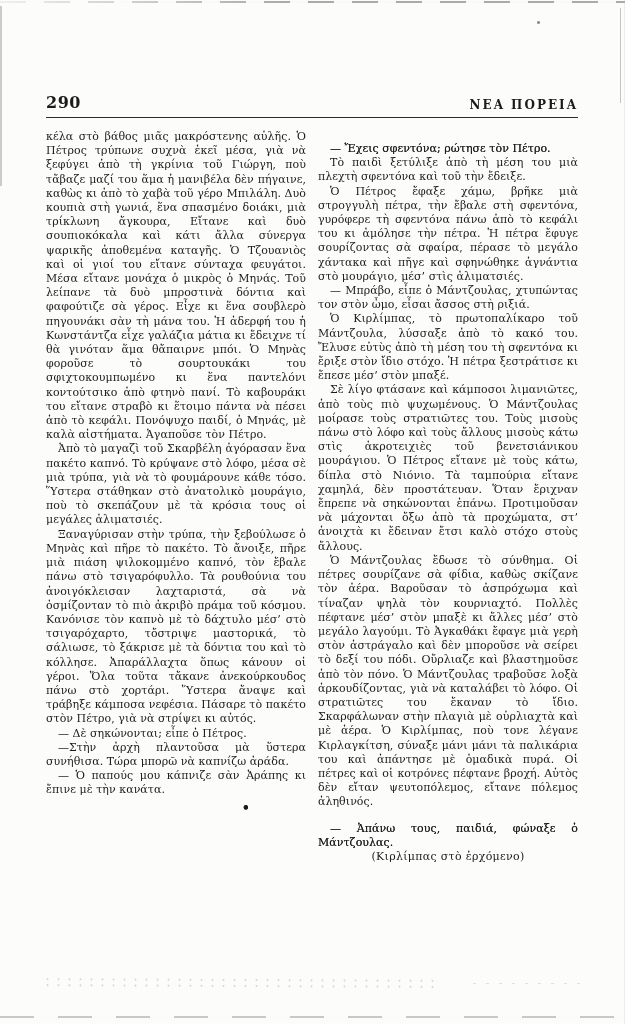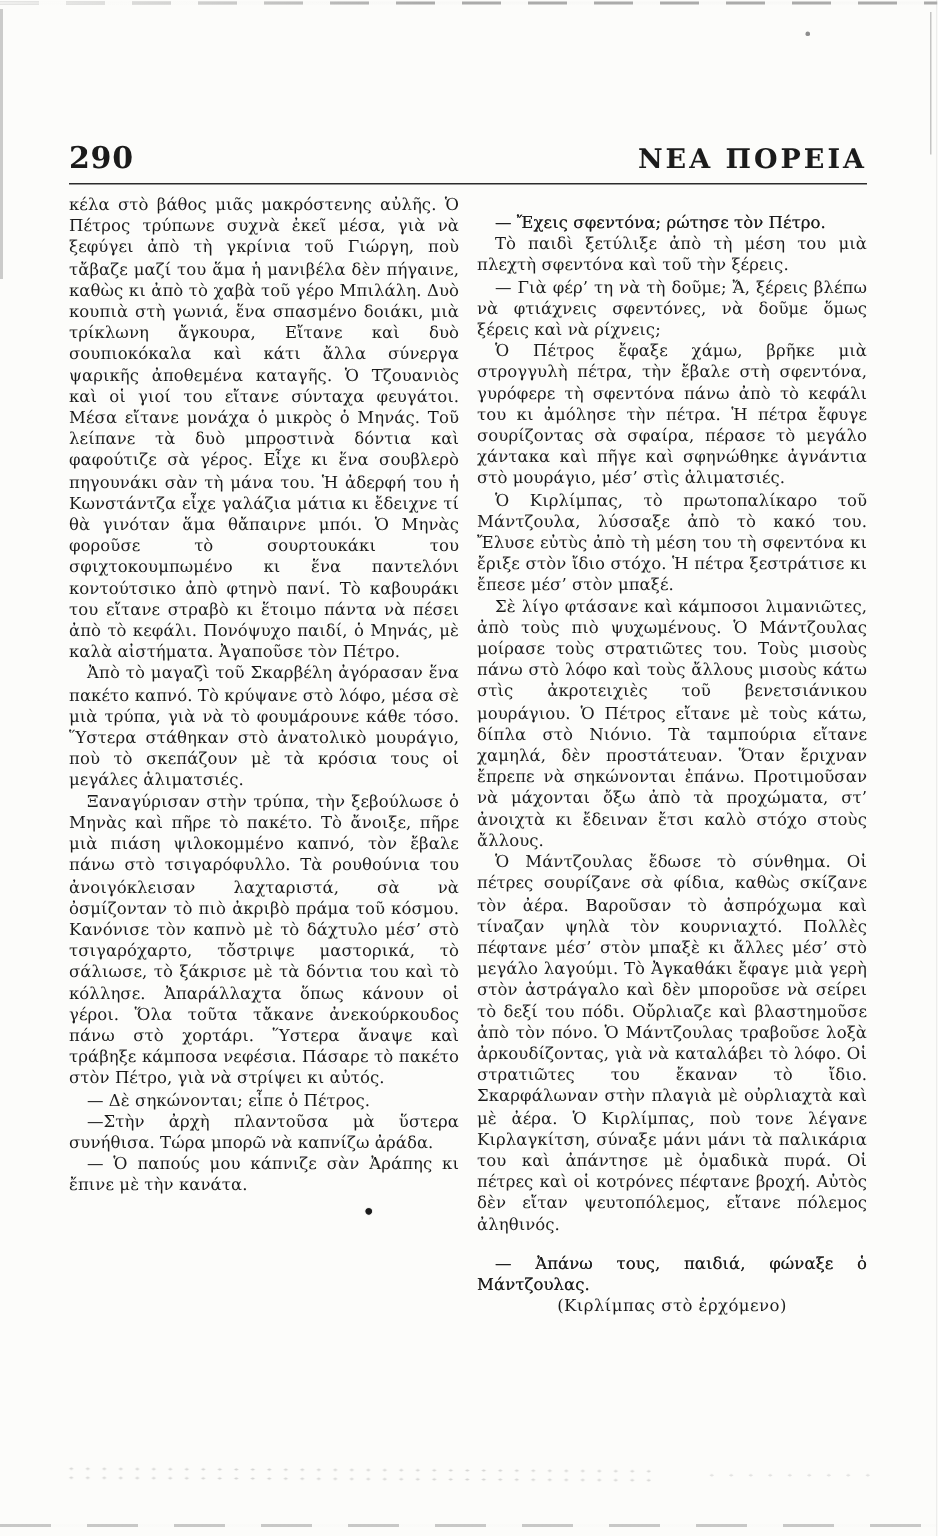--- a/index.html
+++ b/index.html
@@ -18,24 +18,24 @@
 
   
   .header {
     position: absolute;
     top: 93px; left: 46px; width: 532px;
     display: flex; justify-content: space-between; align-items: flex-end;
     border-bottom: 1.8px solid #2c2c2c;
     padding-bottom: 5px;
   }
   .page-number {
-    font-size: 20px; font-weight: bold; letter-spacing: .5px;
+    font-size: 16px; font-weight: bold; letter-spacing: .5px;
   }
   .journal-title {
-    font-size: 18px; font-weight: bold; letter-spacing: 2px;
+    font-size: 12px; font-weight: bold; letter-spacing: 2px;
   }
 
   
   .columns {
     position: absolute;
     top: 130px; left: 46px; width: 532px;
     display: flex; gap: 12px;
   }
   .col {
     width: 260px;
@@ -130,23 +130,23 @@
         <p class="noindent">κέλα στὸ βάθος μιᾶς μακρόστενης αὐλῆς. Ὁ Πέτρος τρύπωνε συχνὰ ἐκεῖ μέσα, γιὰ νὰ ξεφύγει ἀπὸ τὴ γκρίνια τοῦ Γιώργη, ποὺ τἄβαζε μαζί του ἅμα ἡ μανιβέλα δὲν πήγαινε, καθὼς κι ἀπὸ τὸ χαβὰ τοῦ γέρο Μπιλάλη. Δυὸ κουπιὰ στὴ γωνιά, ἕνα σπασμένο δοιάκι, μιὰ τρίκλωνη ἄγκουρα, Εἴτανε καὶ δυὸ σουπιοκόκαλα καὶ κάτι ἄλλα σύνεργα ψαρικῆς ἀποθεμένα καταγῆς. Ὁ Τζουανιὸς καὶ οἱ γιοί του εἴτανε σύνταχα φευγάτοι. Μέσα εἴτανε μονάχα ὁ μικρὸς ὁ Μηνάς. Τοῦ λείπανε τὰ δυὸ μπροστινὰ δόντια καὶ φαφούτιζε σὰ γέρος. Εἶχε κι ἕνα σουβλερὸ πηγουνάκι σὰν τὴ μάνα του. Ἡ ἀδερφή του ἡ Κωνστάντζα εἶχε γαλάζια μάτια κι ἔδειχνε τί θὰ γινόταν ἅμα θἄπαιρνε μπόι. Ὁ Μηνὰς φοροῦσε τὸ σουρτουκάκι του σφιχτοκουμπωμένο κι ἕνα παντελόνι κοντούτσικο ἀπὸ φτηνὸ πανί. Τὸ καβουράκι του εἴτανε στραβὸ κι ἕτοιμο πάντα νὰ πέσει ἀπὸ τὸ κεφάλι. Πονόψυχο παιδί, ὁ Μηνάς, μὲ καλὰ αἰστήματα. Ἀγαποῦσε τὸν Πέτρο.</p>
         <p class="indent">Ἀπὸ τὸ μαγαζὶ τοῦ Σκαρβέλη ἀγόρασαν ἕνα πακέτο καπνό. Τὸ κρύψανε στὸ λόφο, μέσα σὲ μιὰ τρύπα, γιὰ νὰ τὸ φουμάρουνε κάθε τόσο. Ὕστερα στάθηκαν στὸ ἀνατολικὸ μουράγιο, ποὺ τὸ σκεπάζουν μὲ τὰ κρόσια τους οἱ μεγάλες ἁλιματσιές.</p>
         <p class="indent">Ξαναγύρισαν στὴν τρύπα, τὴν ξεβούλωσε ὁ Μηνὰς καὶ πῆρε τὸ πακέτο. Τὸ ἄνοιξε, πῆρε μιὰ πιάση ψιλοκομμένο καπνό, τὸν ἔβαλε πάνω στὸ τσιγαρόφυλλο. Τὰ ρουθούνια του ἀνοιγόκλεισαν λαχταριστά, σὰ νὰ ὀσμίζονταν τὸ πιὸ ἀκριβὸ πράμα τοῦ κόσμου. Κανόνισε τὸν καπνὸ μὲ τὸ δάχτυλο μέσ’ στὸ τσιγαρόχαρτο, τὄστριψε μαστορικά, τὸ σάλιωσε, τὸ ξάκρισε μὲ τὰ δόντια του καὶ τὸ κόλλησε. Ἀπαράλλαχτα ὅπως κάνουν οἱ γέροι. Ὅλα τοῦτα τἄκανε ἀνεκούρκουδος πάνω στὸ χορτάρι. Ὕστερα ἄναψε καὶ τράβηξε κάμποσα νεφέσια. Πάσαρε τὸ πακέτο στὸν Πέτρο, γιὰ νὰ στρίψει κι αὐτός.</p>
         <p class="indent">— Δὲ σηκώνονται; εἶπε ὁ Πέτρος.</p>
         <p class="indent">—Στὴν ἀρχὴ πλαντοῦσα μὰ ὕστερα συνήθισα. Τώρα μπορῶ νὰ καπνίζω ἀράδα.</p>
         <p class="indent">— Ὁ παπούς μου κάπνιζε σὰν Ἀράπης κι ἔπινε μὲ τὴν κανάτα.</p>
         <p class="divider">•</p>
       </div>
     <div class="col">
         <p class="indent dark">— Ἔχεις σφεντόνα; ρώτησε τὸν Πέτρο.</p>
-        <p class="indent">Τὸ παιδὶ ξετύλιξε ἀπὸ τὴ μέση του μιὰ πλεχτὴ σφεντόνα καὶ τοῦ τὴν ξέρεις.</p>
-        <p class="indent">— Γιὰ φέρ’ τη νὰ τὴ δοῦμε; Ἄ, ξέρεις βλέπω νὰ φτιάχνεις σφεντόνες, νὰ δοῦμε ὅμως ξέρεις καὶ νὰ ρίχνεις;</p>
+        <p class="indent">Τὸ παιδὶ ξετύλιξε ἀπὸ τὴ μέση του μιὰ πλεχτὴ σφεντόνα καὶ τοῦ τὴν ἔδειξε.</p>
         <p class="indent">Ὁ Πέτρος ἔφαξε χάμω, βρῆκε μιὰ στρογγυλὴ πέτρα, τὴν ἔβαλε στὴ σφεντόνα, γυρόφερε τὴ σφεντόνα πάνω ἀπὸ τὸ κεφάλι του κι ἀμόλησε τὴν πέτρα. Ἡ πέτρα ἔφυγε σουρίζοντας σὰ σφαίρα, πέρασε τὸ μεγάλο χάντακα καὶ πῆγε καὶ σφηνώθηκε ἀγνάντια στὸ μουράγιο, μέσ’ στὶς ἁλιματσιές.</p>
+        <p class="indent">— Μπράβο, εἶπε ὁ Μάντζουλας, χτυπώντας τον στὸν ὦμο, εἶσαι ἄσσος στὴ ριξιά.</p>
         <p class="indent">Ὁ Κιρλίμπας, τὸ πρωτοπαλίκαρο τοῦ Μάντζουλα, λύσσαξε ἀπὸ τὸ κακό του. Ἔλυσε εὐτὺς ἀπὸ τὴ μέση του τὴ σφεντόνα κι ἔριξε στὸν ἴδιο στόχο. Ἡ πέτρα ξεστράτισε κι ἔπεσε μέσ’ στὸν μπαξέ.</p>
         <p class="indent">Σὲ λίγο φτάσανε καὶ κάμποσοι λιμανιῶτες, ἀπὸ τοὺς πιὸ ψυχωμένους. Ὁ Μάντζουλας μοίρασε τοὺς στρατιῶτες του. Τοὺς μισοὺς πάνω στὸ λόφο καὶ τοὺς ἄλλους μισοὺς κάτω στὶς ἀκροτειχιὲς τοῦ βενετσιάνικου μουράγιου. Ὁ Πέτρος εἴτανε μὲ τοὺς κάτω, δίπλα στὸ Νιόνιο. Τὰ ταμπούρια εἴτανε χαμηλά, δὲν προστάτευαν. Ὅταν ἔριχναν ἔπρεπε νὰ σηκώνονται ἐπάνω. Προτιμοῦσαν νὰ μάχονται ὄξω ἀπὸ τὰ προχώματα, στ’ ἀνοιχτὰ κι ἔδειναν ἔτσι καλὸ στόχο στοὺς ἄλλους.</p>
         <p class="indent">Ὁ Μάντζουλας ἔδωσε τὸ σύνθημα. Οἱ πέτρες σουρίζανε σὰ φίδια, καθὼς σκίζανε τὸν ἀέρα. Βαροῦσαν τὸ ἀσπρόχωμα καὶ τίναζαν ψηλὰ τὸν κουρνιαχτό. Πολλὲς πέφτανε μέσ’ στὸν μπαξὲ κι ἄλλες μέσ’ στὸ μεγάλο λαγούμι. Τὸ Ἀγκαθάκι ἔφαγε μιὰ γερὴ στὸν ἀστράγαλο καὶ δὲν μποροῦσε νὰ σείρει τὸ δεξί του πόδι. Οὔρλιαζε καὶ βλαστημοῦσε ἀπὸ τὸν πόνο. Ὁ Μάντζουλας τραβοῦσε λοξὰ ἀρκουδίζοντας, γιὰ νὰ καταλάβει τὸ λόφο. Οἱ στρατιῶτες του ἔκαναν τὸ ἴδιο. Σκαρφάλωναν στὴν πλαγιὰ μὲ οὐρλιαχτὰ καὶ μὲ ἀέρα. Ὁ Κιρλίμπας, ποὺ τονε λέγανε Κιρλαγκίτση, σύναξε μάνι μάνι τὰ παλικάρια του καὶ ἀπάντησε μὲ ὁμαδικὰ πυρά. Οἱ πέτρες καὶ οἱ κοτρόνες πέφτανε βροχή. Αὐτὸς δὲν εἴταν ψευτοπόλεμος, εἴτανε πόλεμος ἀληθινός.</p>
         <p class="indent dark">— Ἀπάνω τους, παιδιά, φώναξε ὁ Μάντζουλας.</p>
         <p class="note">(Κιρλίμπας στὸ ἐρχόμενο)</p>
       </div>
   </div>
 
 </div>
 

